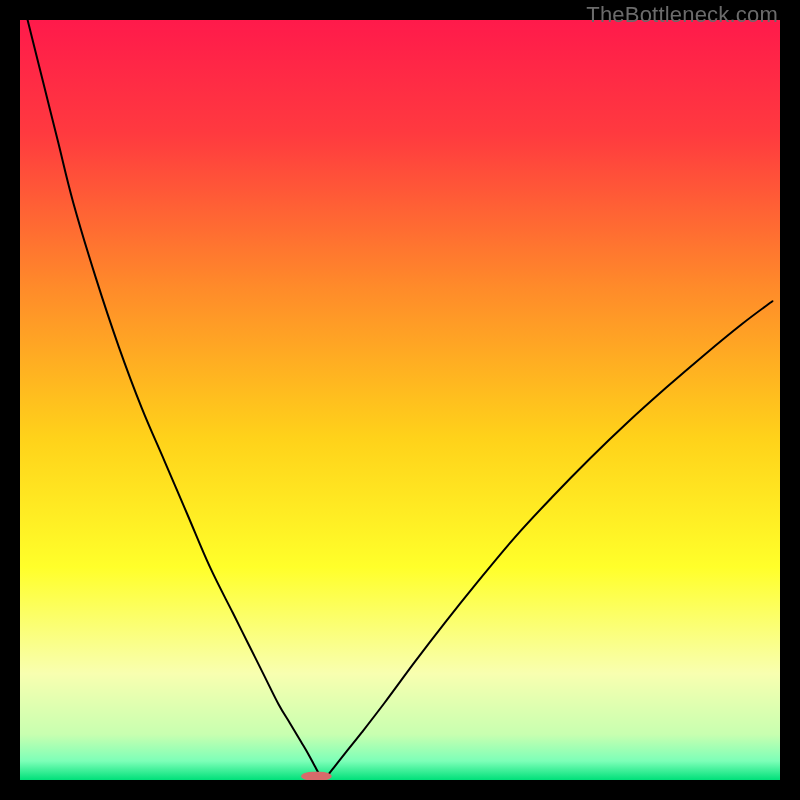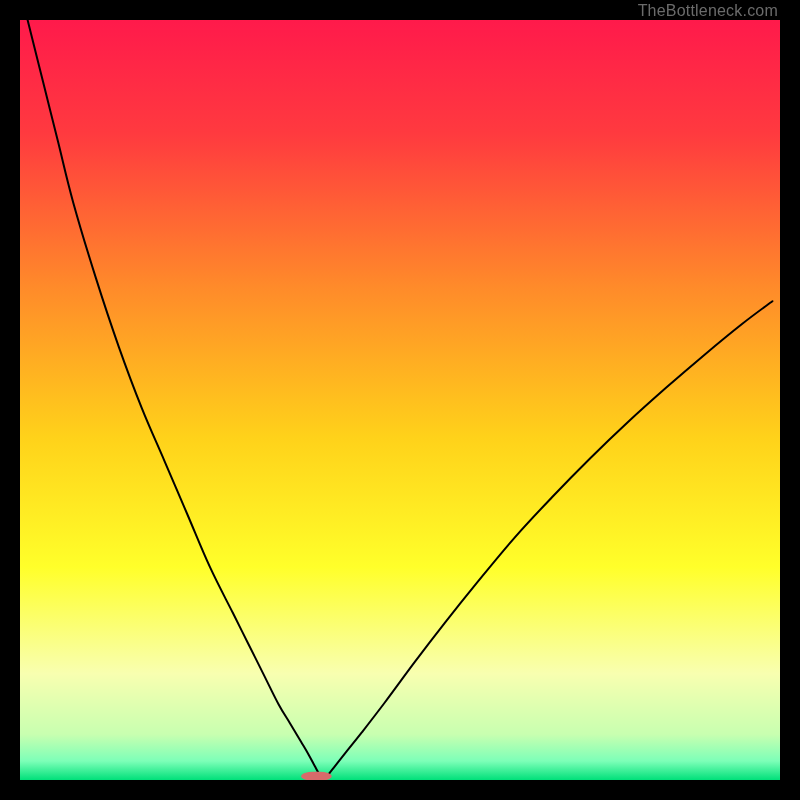--- a/index.html
+++ b/index.html
@@ -24,21 +24,21 @@
     left: 0;
     top: 0;
     width: 760px;
     height: 760px;
   }
   .watermark {
     position: absolute;
     top: 2px;
     right: 22px;
     color: #6b6b6b;
-    font-size: 16px;
+    font-size: 22px;
     font-weight: 500;
     letter-spacing: 0.2px;
   }
   svg { display: block; }
 </style>
 </head>
 <body>
 
 <div class="frame">
   <svg class="plot" viewBox="0 0 760 760">

